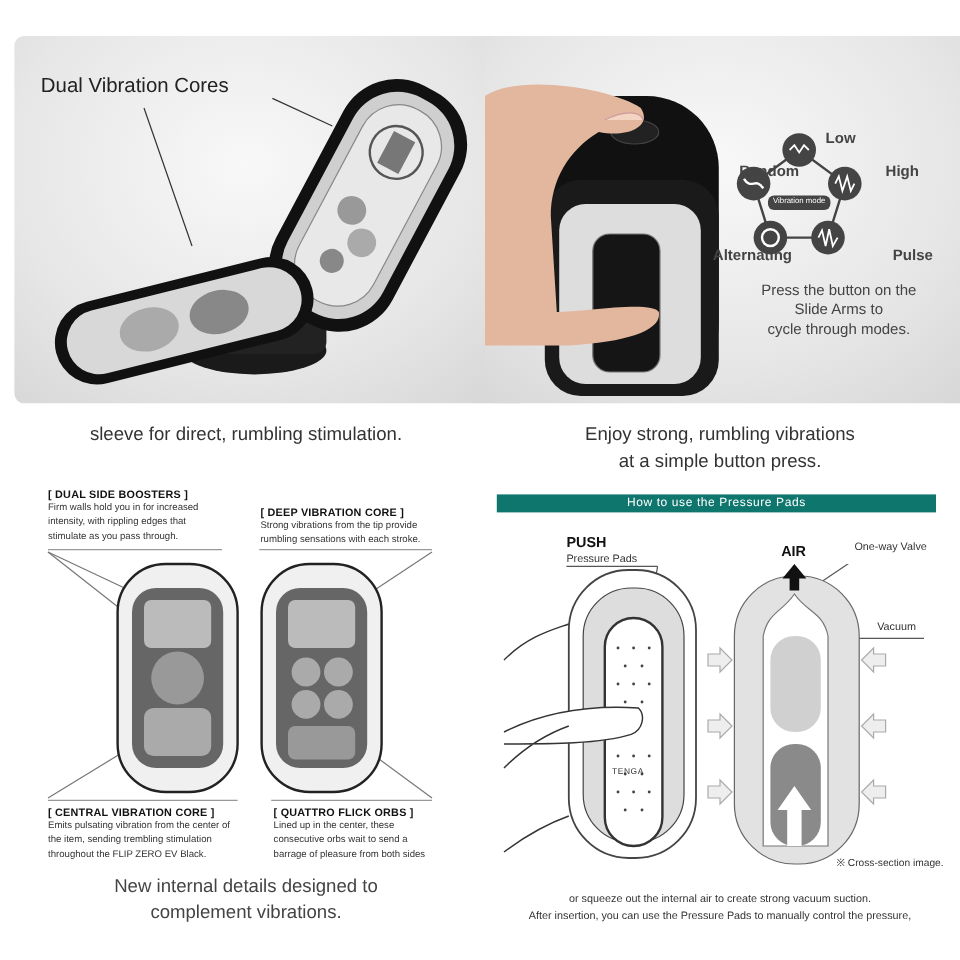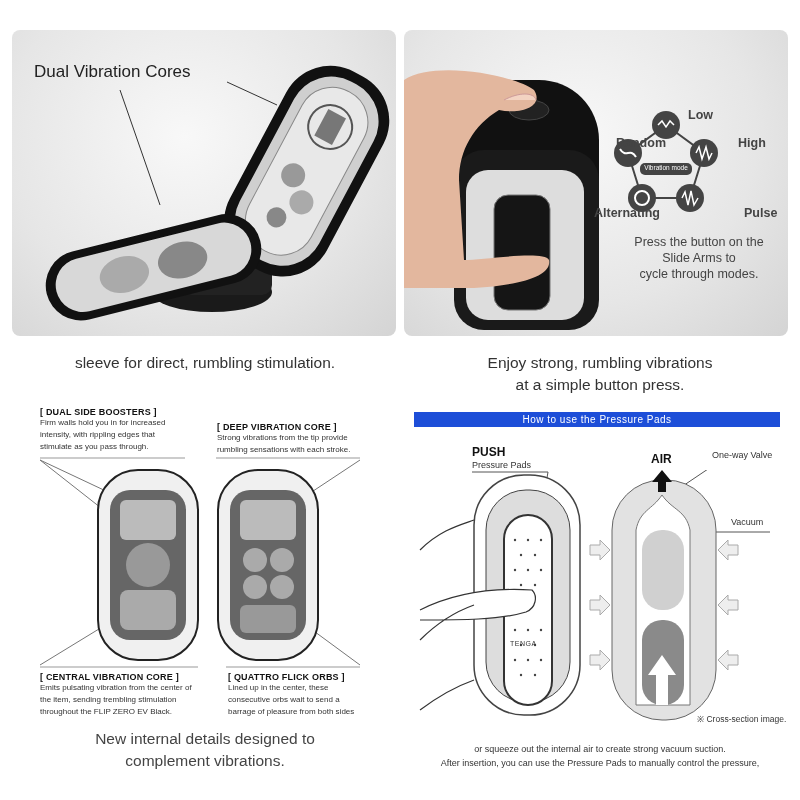--- a/index.html
+++ b/index.html
@@ -1,26 +1,26 @@
 <!DOCTYPE html>
 <html><head>
 <meta charset="utf-8">
 <style>
   html,body{margin:0;padding:0;background:#fff;}
   body{width:800px;height:800px;position:relative;overflow:hidden;font-family:"Liberation Sans",sans-serif;color:#333;}
   .abs{position:absolute;}
   .panel{position:absolute;border-radius:8px;overflow:hidden;
-    background:radial-gradient(ellipse at 45% 35%, #f8f8f8 0%, #e6e6e6 60%, #d4d4d4 100%);}
+    background:radial-gradient(ellipse at 45% 35%, #f8f8f8 0%, #e6e6e6 60%, #d4d4d4 100%);padding-left:44px;}
   #panel-left{left:12px;top:30px;width:384px;height:306px;}
   #panel-right{left:404px;top:30px;width:384px;height:306px;}
   .callout-title{font-size:17px;color:#222;}
   .caption{font-size:15.5px;color:#333;text-align:center;line-height:22px;}
   .feat-title{font-size:9px;font-weight:bold;color:#111;letter-spacing:0.2px;}
   .feat-desc{font-size:8px;color:#333;line-height:12px;}
-  .bar{background:#1d4ed8;color:#fff;font-size:10px;text-align:center;letter-spacing:0.5px;}
+  .bar{background:#0f766e;color:#fff;font-size:10px;text-align:center;letter-spacing:0.5px;}
   .mode-label{font-size:12.5px;font-weight:bold;color:#444;}
   .mode-desc{font-size:12.5px;color:#444;text-align:center;line-height:16px;}
   .small{font-size:9px;color:#333;}
   .bold-l{font-size:12px;font-weight:bold;color:#111;}
 </style>
 </head>
 <body>
 
 <div id="panel-left" class="panel">
   <svg class="abs" style="left:0;top:0" width="384" height="306">

